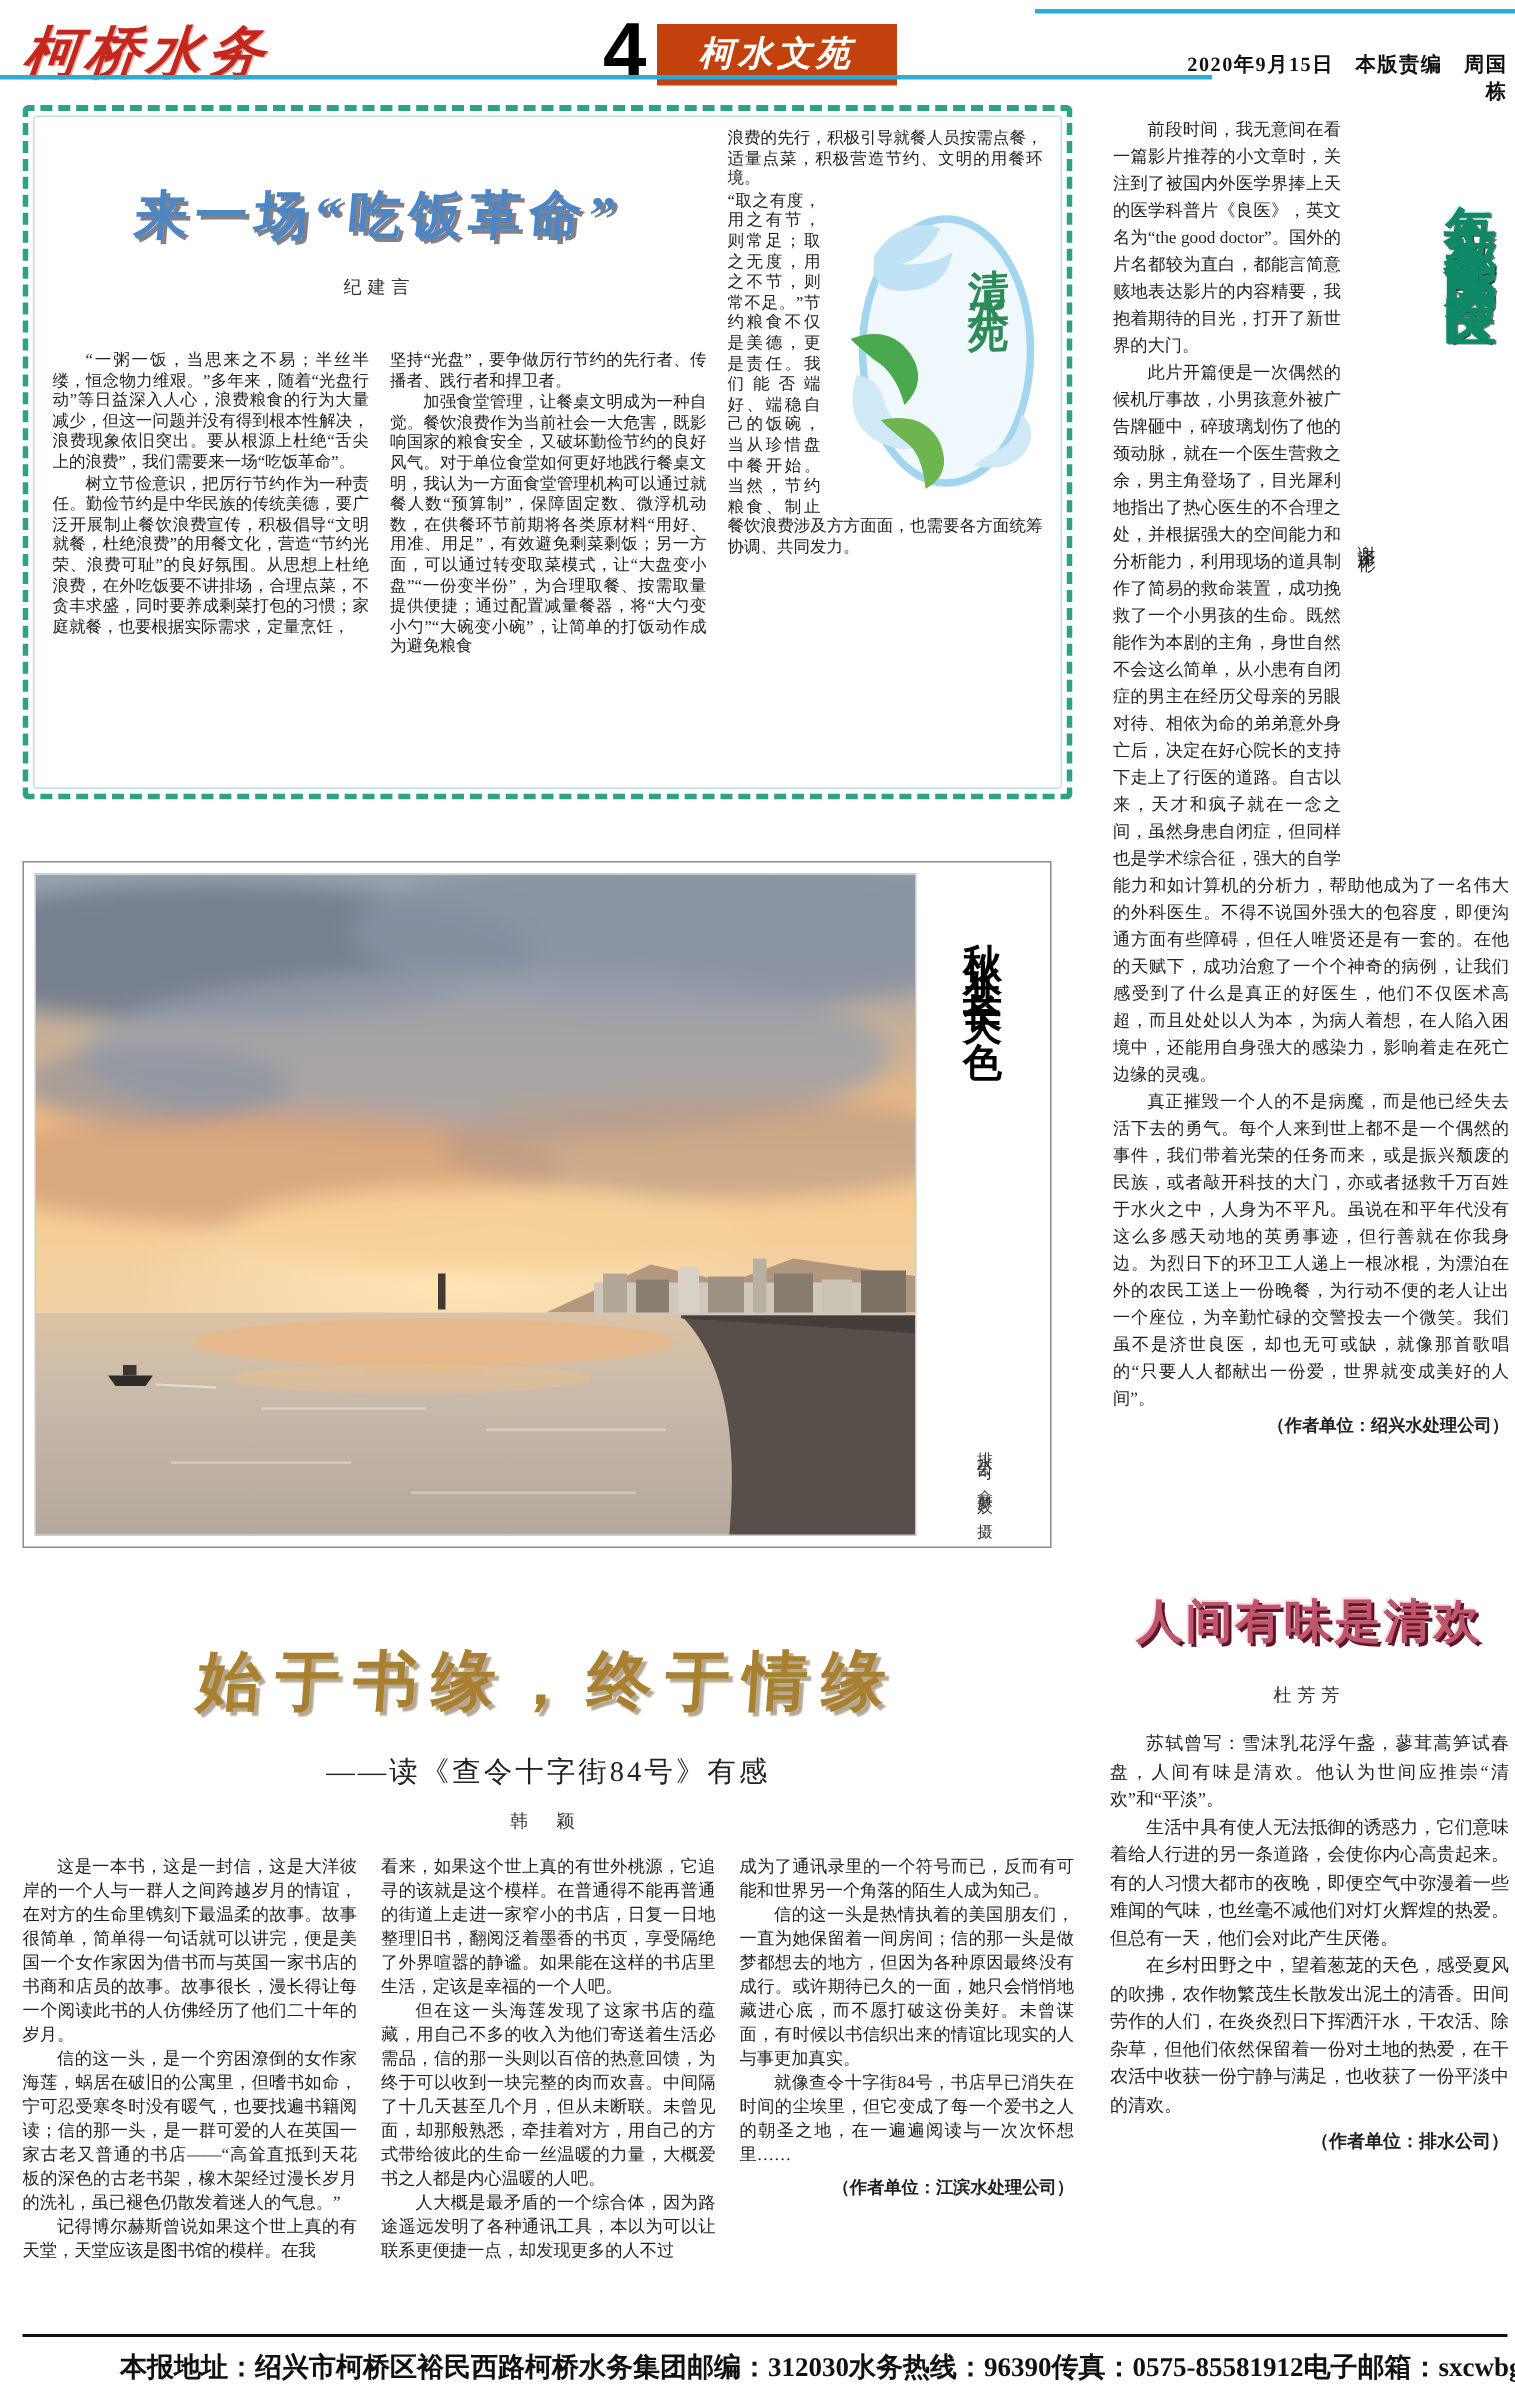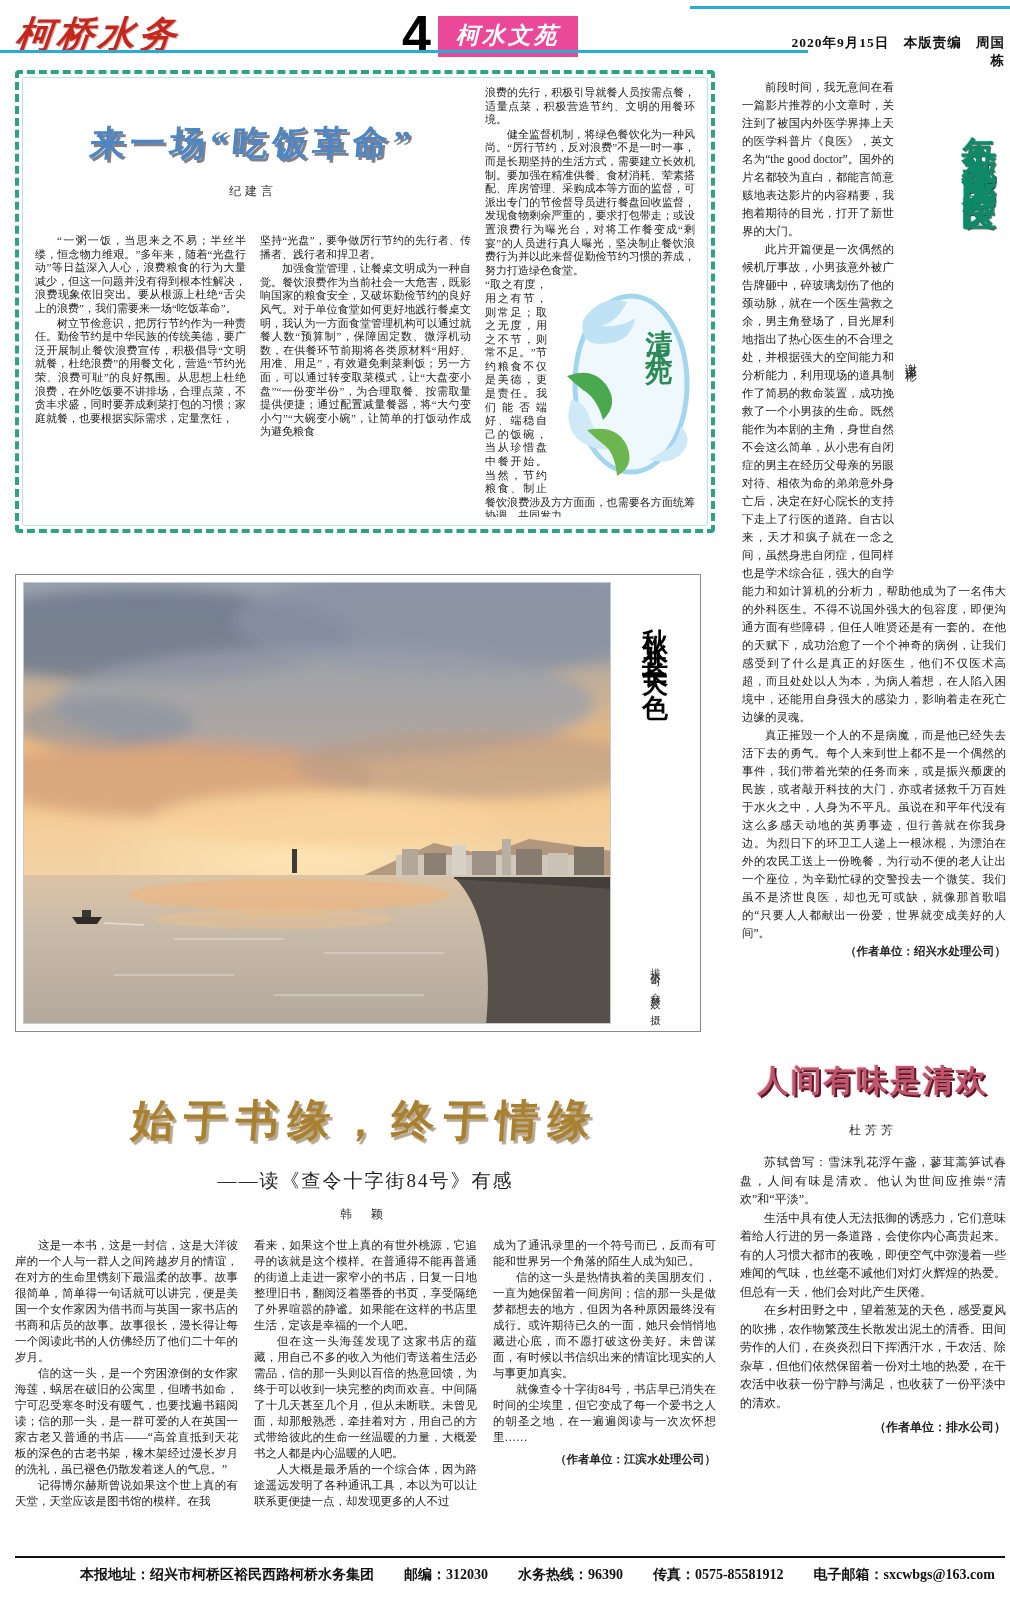--- a/index.html
+++ b/index.html
@@ -7,22 +7,22 @@
   body { font-family:"Liberation Serif", serif; color:#1a1a1a; }
   #page { position:relative; width:1010px; height:1600px; background:#ffffff; margin:0 auto; overflow:hidden; }
 
   
   .hd-topline { position:absolute; left:690px; top:6px; width:320px; height:3px; background:#2aadd4; }
   .hd-rule    { position:absolute; left:0;  top:50px; width:808px; height:3px; background:#2aadd4; }
   .masthead   { position:absolute; left:16px; top:10px; font-size:37px; font-weight:bold; font-style:italic;
                 color:#c6271d; letter-spacing:4px; transform:skewX(-6deg); text-shadow:1px 1px 0 rgba(150,20,10,.35); }
   .page-num   { position:absolute; left:402px; top:4px; font-size:52px; font-weight:bold;
                 font-family:"Liberation Sans", sans-serif; color:#000; }
-  .section-badge { position:absolute; left:438px; top:16px; background:#ec4899; color:#fff;
-                font-size:23px; font-weight:bold; font-style:italic; padding:4px 18px 6px; letter-spacing:3px; }
+  .section-badge { position:absolute; left:438px; top:16px; background:#c2410c; color:#fff;
+                font-size:23px; font-weight:bold; font-style:italic; padding:4px 28px 6px; letter-spacing:3px; }
   .dateline   { position:absolute; left:770px; top:34px; width:235px; text-align:right;
                 font-size:13.5px; font-weight:bold; color:#111; letter-spacing:1px; }
   .dateline span { margin-left:10px; }
 
   
   .a1 { position:absolute; left:15px; top:70px; width:700px; height:463px;
         border:4px dashed #2fa184; border-radius:4px; padding:12px 16px; overflow:hidden; background:#fff; }
   .a1::after { content:""; position:absolute; inset:3px; border:1px solid #bfe3d8; border-radius:3px; pointer-events:none; }
   .a1-inner { display:flex; gap:14px; height:100%; position:relative; z-index:1; }
   .a1-left  { width:440px; display:flex; flex-direction:column; }
@@ -75,21 +75,21 @@
   .a4 { position:absolute; left:740px; top:1060px; width:266px; height:494px; overflow:hidden; }
   .a4-title { text-align:center; font-size:31px; font-weight:bold; color:#c0566e; letter-spacing:2px;
               font-family:"Liberation Sans", sans-serif;
               text-shadow:2px 2px 0 #5e1626, -1px -1px 0 #f6dde2; }
   .a4-author { text-align:center; font-size:12px; color:#333; letter-spacing:4px; margin:20px 0 14px; }
   .a4 p { font-size:12px; line-height:18.5px; }
 
   
   .ft-rule { position:absolute; left:15px; top:1556px; width:990px; height:2px; background:#111; }
   .ft-row { position:absolute; left:15px; top:1566px; width:990px; display:flex; justify-content:space-between;
-            padding:0 10px 0 65px; font-size:14px; font-weight:bold; color:#111; }
+            padding:0 10px 0 65px; font-size:18px; font-weight:bold; color:#111; }
   .ft-item { white-space:nowrap; }
 </style>
 </head>
 <body>
 
 <div id="page">
 
   <div class="hd-topline"></div>
   <div class="masthead">柯桥水务</div>
   <div class="page-num">4</div>
@@ -116,23 +116,20 @@
           <div class="a1-col">
             <p class="cont">坚持“光盘”，要争做厉行节约的先行者、传播者、践行者和捍卫者。</p>
             <div>
                 <p>加强食堂管理，让餐桌文明成为一种自觉。餐饮浪费作为当前社会一大危害，既影响国家的粮食安全，又破坏勤俭节约的良好风气。对于单位食堂如何更好地践行餐桌文明，我认为一方面食堂管理机构可以通过就餐人数“预算制”，保障固定数、微浮机动数，在供餐环节前期将各类原材料“用好、用准、用足”，有效避免剩菜剩饭；另一方面，可以通过转变取菜模式，让“大盘变小盘”“一份变半份”，为合理取餐、按需取量提供便捷；通过配置减量餐器，将“大勺变小勺”“大碗变小碗”，让简单的打饭动作成为避免粮食</p>
               </div>
           </div>
         </div>
       </div>
       <div class="a1-col3">
         <p class="cont">浪费的先行，积极引导就餐人员按需点餐，适量点菜，积极营造节约、文明的用餐环境。</p>
-        <div>
-            <p>健全监督机制，将绿色餐饮化为一种风尚。“厉行节约，反对浪费”不是一时一事，而是长期坚持的生活方式，需要建立长效机制。要加强在精准供餐、食材消耗、荤素搭配、库房管理、采购成本等方面的监督，可派出专门的节俭督导员进行餐盘回收监督，发现食物剩余严重的，要求打包带走；或设置浪费行为曝光台，对将工作餐变成“剩宴”的人员进行真人曝光，坚决制止餐饮浪费行为并以此来督促勤俭节约习惯的养成，努力打造绿色食堂。</p>
-          </div>
         <div class="wrap3">
           <div class="qsy">
             <svg width="142" height="208" viewBox="0 0 142 208">
               <ellipse cx="78" cy="104" rx="56" ry="88" fill="#eef8fd" stroke="#9fd4ee" stroke-width="5" opacity="0.95"></ellipse>
               <path d="M30,40 q18,-26 44,-18 q-10,20 -26,24 q20,2 34,-8 q-4,26 -34,26 q-22,0 -18,-24z" fill="#bfe3f5"></path>
               <path d="M18,120 q-10,34 18,46 q22,10 30,-8 q-26,-2 -30,-22 q-4,-14 -18,-16z" fill="#cfe9f7"></path>
               <path d="M14,96 q26,-10 40,10 q12,18 -4,34 q-6,-22 -20,-30 q-10,-8 -16,-14z" fill="#4aa94e"></path>
               <path d="M34,150 q30,-6 40,16 q8,20 -10,30 q-2,-24 -14,-32 q-10,-8 -16,-14z" fill="#6db64f"></path>
               <path d="M96,180 q22,6 34,-8 q10,-14 -2,-26 q-4,20 -16,24 q-10,6 -16,10z" fill="#cfe9f7"></path>
             </svg>

